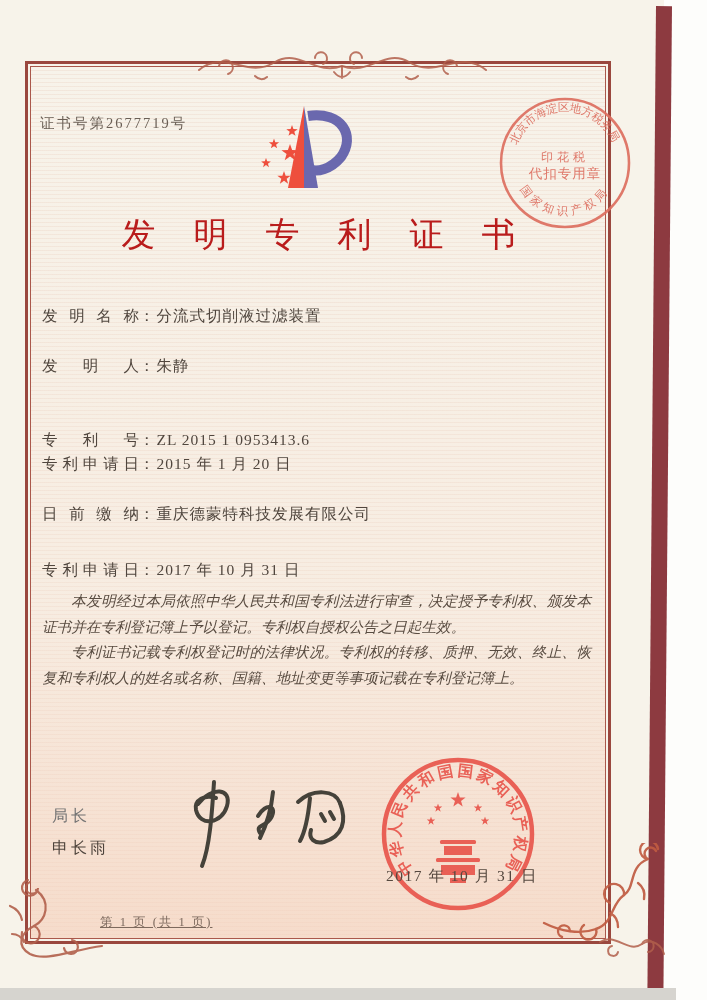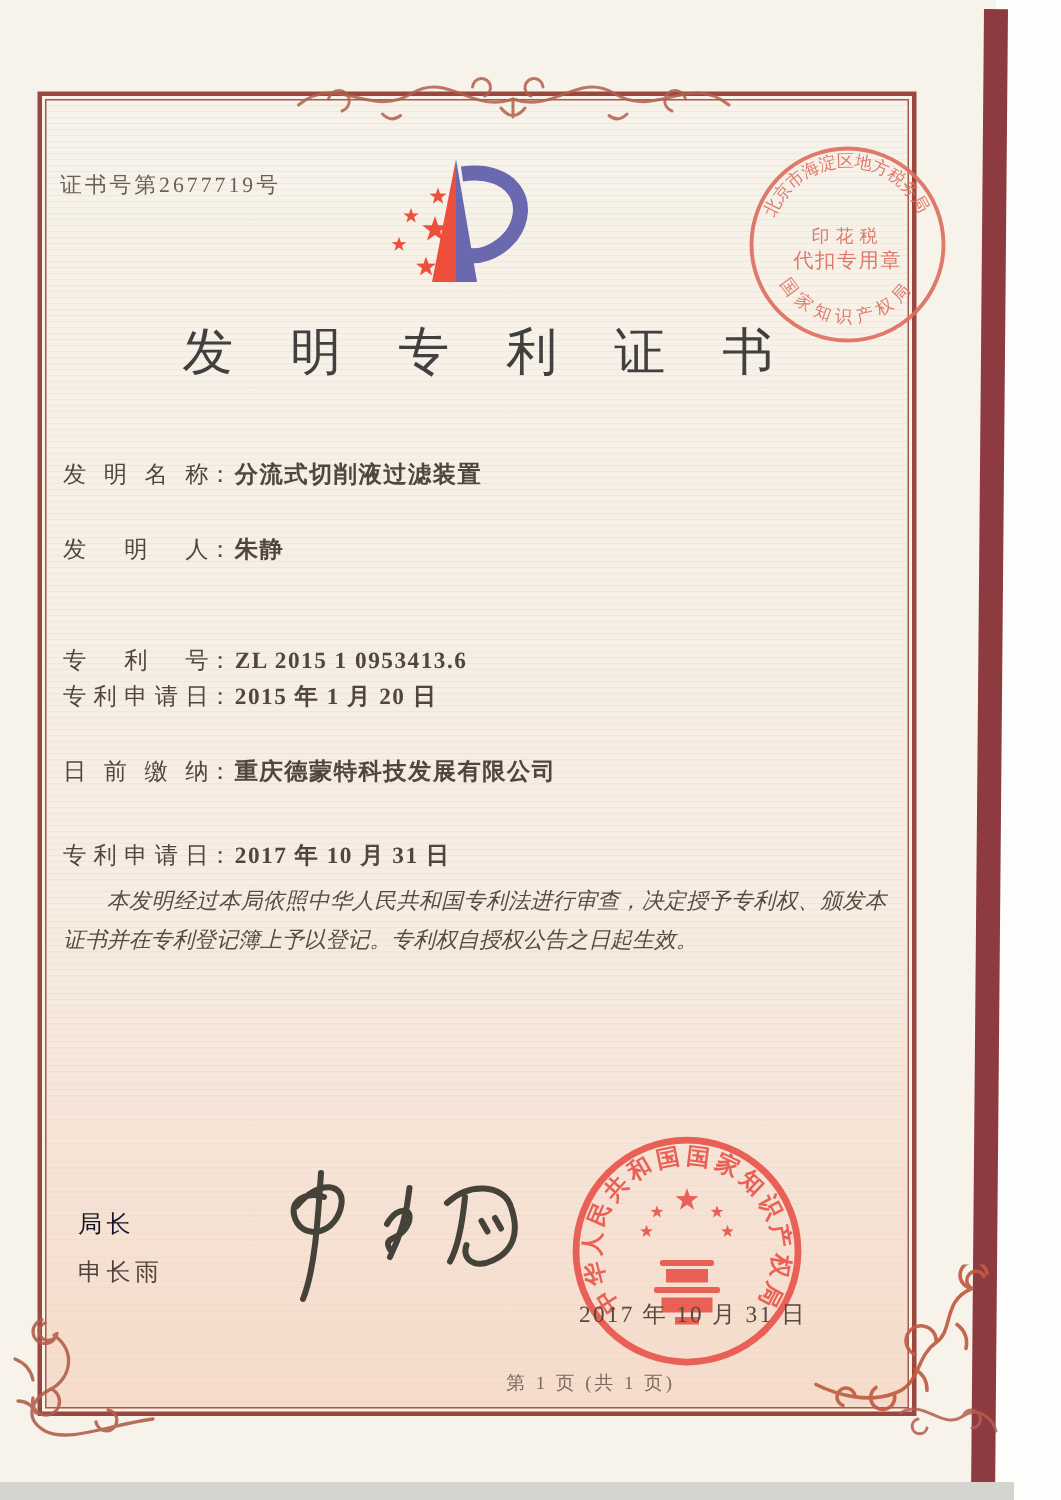--- a/index.html
+++ b/index.html
@@ -16,31 +16,31 @@
   
   .border-outer{left:25px;top:61px;width:586px;height:883px;border:3px solid #9a473e;box-sizing:border-box;}
   .border-inner{position:absolute;left:2px;top:2px;right:2px;bottom:2px;border:1px solid #aa584b;}
   .guilloche{position:absolute;left:2px;top:2px;right:2px;bottom:2px;
     background-image:
       linear-gradient(to bottom, rgba(247,228,213,0) 0%, rgba(247,221,205,0.30) 62%, rgba(245,207,186,0.65) 100%),
       repeating-linear-gradient(to bottom, rgba(214,150,125,0.13) 0px, rgba(214,150,125,0.13) 1px, rgba(0,0,0,0) 1px, rgba(0,0,0,0) 4px);
   }
   .cert-no{left:40px;top:114px;font-size:14.5px;letter-spacing:2px;color:#6a5f55;text-align:right;}
   .title{left:25px;top:212px;width:587px;text-align:center;font-size:34px;font-weight:500;
-         color:#404040;letter-spacing:38px;padding-left:38px;box-sizing:border-box;white-space:nowrap;}
+         color:#b91c1c;letter-spacing:38px;padding-left:38px;box-sizing:border-box;white-space:nowrap;}
   .field{left:42px;width:560px;font-size:15.5px;color:#50463e;white-space:nowrap;}
   .flabel{display:inline-block;width:97px;text-align:justify;text-align-last:justify;vertical-align:top;}
   .fcolon{display:inline-block;margin-right:2px;}
-  .fvalue{letter-spacing:1px;font-weight:bold;}
+  .fvalue{letter-spacing:1px;}
   .body-text{left:42px;top:589px;width:549px;color:#584b40;}
   .body-text p{margin:0;font-size:14.6px;line-height:25.6px;text-indent:2em;text-align:justify;font-style:italic;}
-  .sign-title{left:52px;top:806px;font-size:16px;color:#0f172a;letter-spacing:3px;}
+  .sign-title{left:52px;top:806px;font-size:16px;color:#737373;letter-spacing:3px;}
   .sign-name{left:52px;top:838px;font-size:16px;color:#4e443c;letter-spacing:3px;}
   .issue-date{left:386px;top:866px;font-size:15.5px;color:#55483f;letter-spacing:1.5px;z-index:4;}
-  .footer-page{left:100px;top:914px;width:350px;text-align:right;font-size:12.5px;color:#7d6a5e;letter-spacing:2px;}
+  .footer-page{left:100px;top:914px;width:350px;text-align:left;font-size:12.5px;color:#7d6a5e;letter-spacing:2px;text-decoration:underline;}
   svg{display:block;}
   .seal{opacity:0.92;}
 </style>
 </head>
 <body>
 
 <div class="abs paper"></div>
 <div class="abs paper-edge-right"></div>
 <div class="abs scan-strip-bottom"></div>
 
@@ -110,20 +110,21 @@
 </div>
 <div class="abs field" style="top:504px;">
   <span class="flabel">日前缴纳</span><span class="fcolon">：</span><span class="fvalue">重庆德蒙特科技发展有限公司</span>
 </div>
 <div class="abs field" style="top:560px;">
   <span class="flabel">专利申请日</span><span class="fcolon">：</span><span class="fvalue">2017 年 10 月 31 日</span>
 </div>
 
 <div class="abs body-text">
   <p>本发明经过本局依照中华人民共和国专利法进行审查，决定授予专利权、颁发本证书并在专利登记簿上予以登记。专利权自授权公告之日起生效。</p>
+  <p>专利证书记载专利权登记时的法律状况。专利权的转移、质押、无效、终止、恢复和专利权人的姓名或名称、国籍、地址变更等事项记载在专利登记簿上。</p>
 </div>
 
 <div class="abs sign-title">局长</div>
 <div class="abs sign-name">申长雨</div>
 
 <svg class="abs" style="left:152px;top:772px;" width="215" height="108" viewBox="0 0 215 108">
   <g stroke="#45423a" stroke-width="4" fill="none" stroke-linecap="round" stroke-linejoin="round">
     <path d="M46,32 C60,14 80,16 75,34 C70,52 48,55 44,38 C42,28 53,22 64,26"></path>
     <path d="M62,10 C60,40 58,74 50,94"></path>
     <path d="M106,44 C114,30 126,34 119,46 C113,56 103,52 108,61"></path>

